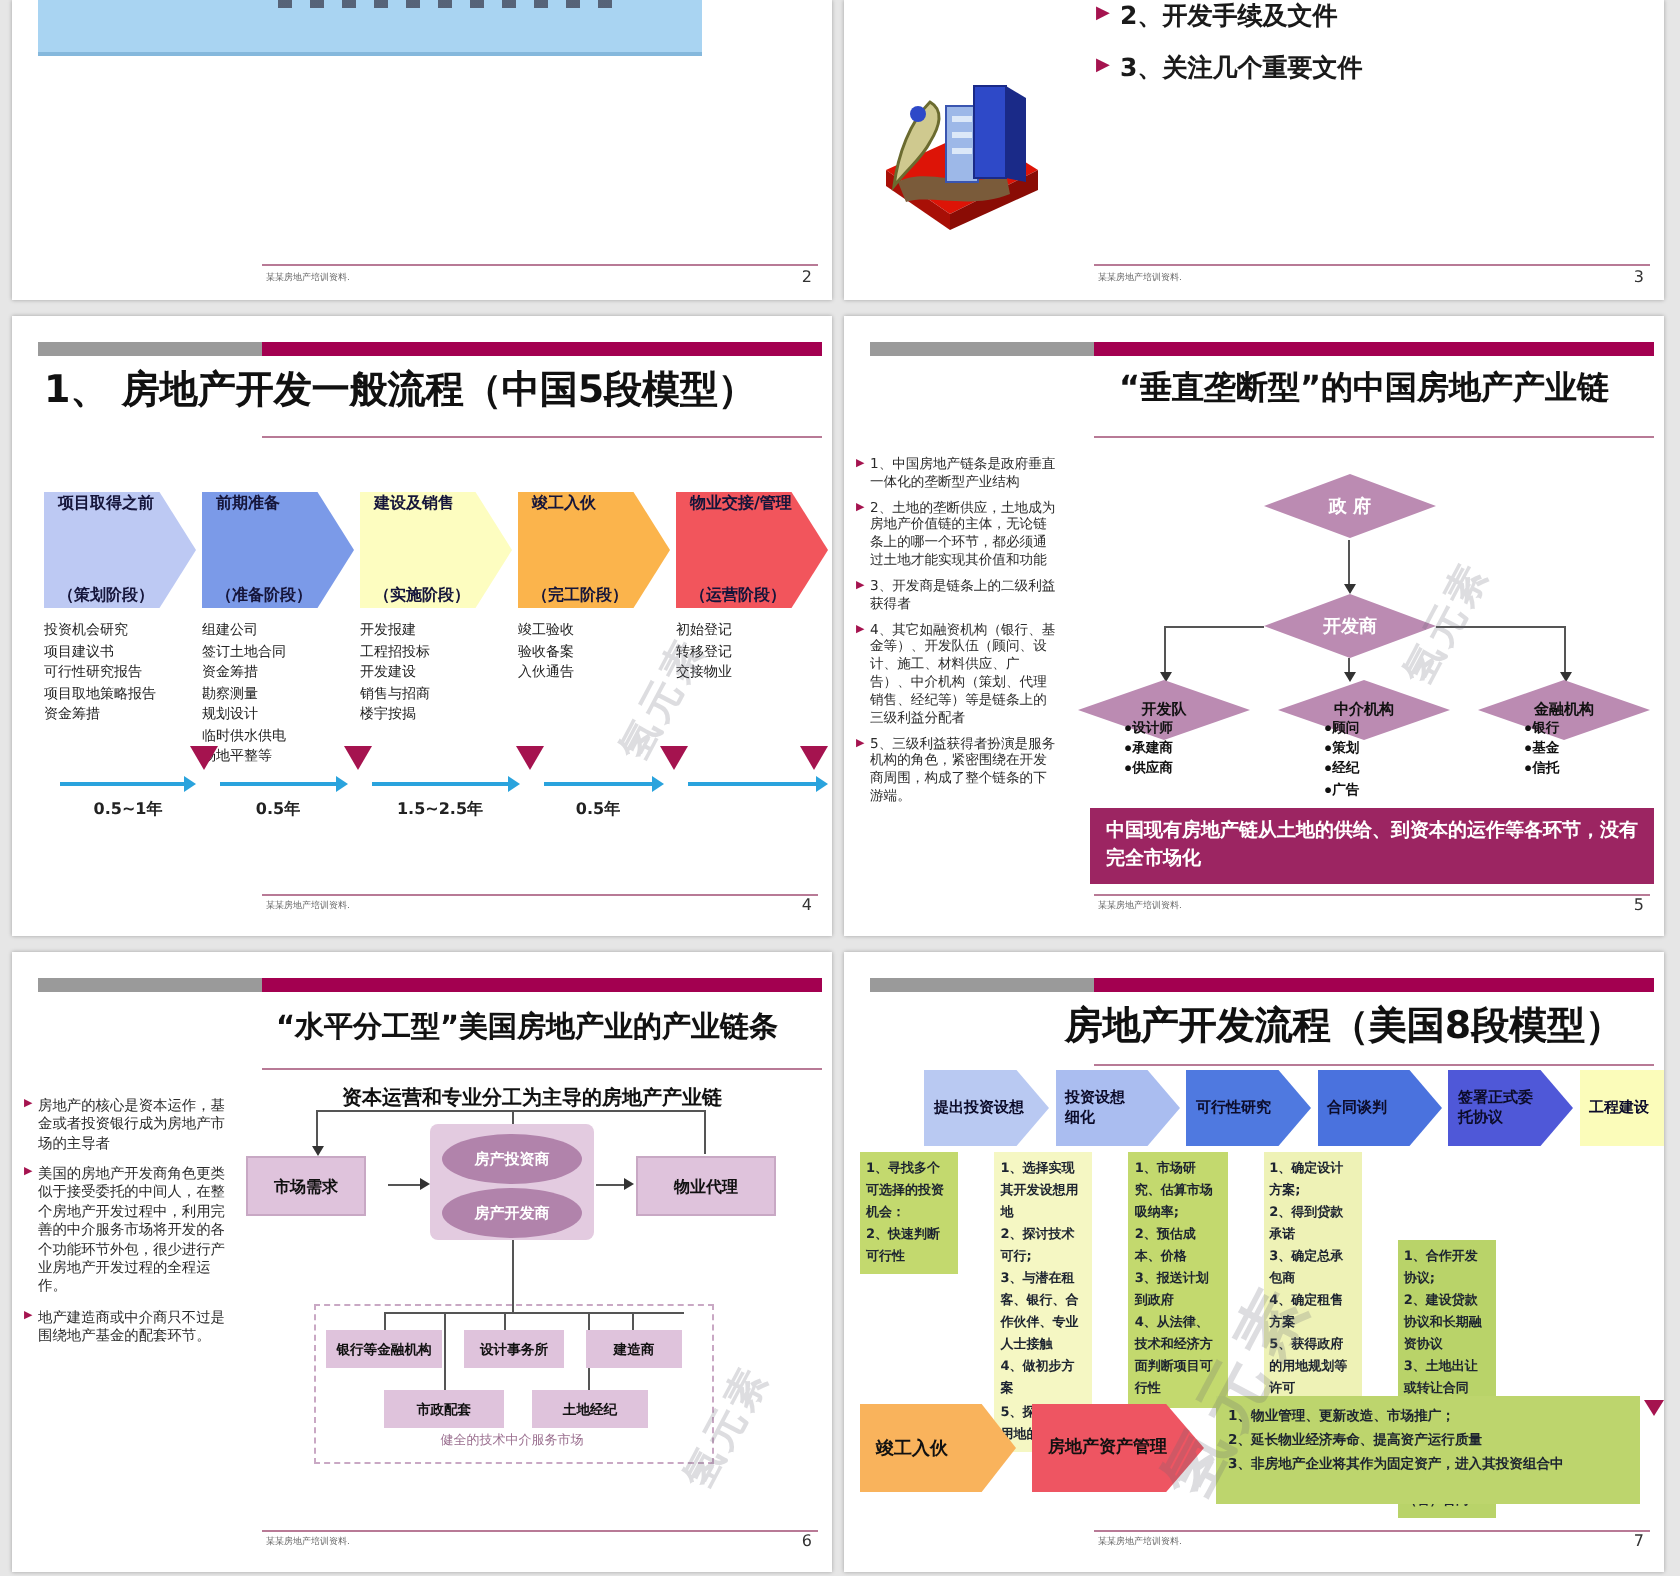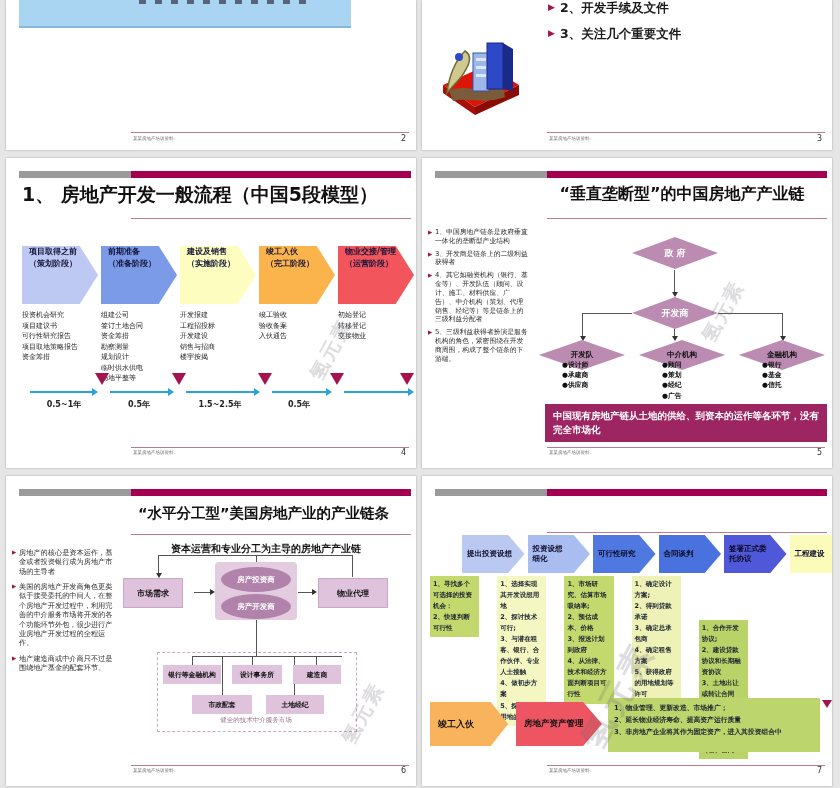--- a/index.html
+++ b/index.html
@@ -40,21 +40,21 @@
 
   
   .s3-bullets{left:126px;top:0;width:270px;gap:9px;font-size:12.5px;font-weight:600;color:#1a1a1a;}
   .s3-bullets .bi{padding-left:12px;}
   .s3-bullets .bi .tri{font-size:9px;top:2px;}
   .s3-clipart{position:absolute;left:13px;top:33px;width:86px;height:84px;}
 
   
   .s4-arrows{position:absolute;left:16px;top:88px;width:392px;display:flex;gap:3px;}
   .s4-arrow{flex:1;height:58px;clip-path:polygon(0 0,76% 0,100% 50%,76% 100%,0 100%);
-            display:flex;flex-direction:column;justify-content:flex-start;padding-left:7px;
+            display:flex;flex-direction:column;justify-content:space-between;padding-left:7px;
             box-sizing:border-box;font-size:8px;font-weight:bold;color:#15153a;line-height:1.5;}
   .s4-items{position:absolute;left:16px;top:152px;width:392px;display:flex;gap:3px;}
   .s4-items .col{flex:1;font-size:7px;font-weight:normal;color:#222;line-height:1.5;white-space:pre-line;}
   .tl-tri{position:absolute;width:0;height:0;border-left:7px solid transparent;
           border-right:7px solid transparent;border-top:12px solid #a5134f;top:215px;}
   .tl-seg{position:absolute;top:233px;height:2px;background:#2aa3dd;}
   .tl-seg:after{content:"";position:absolute;right:-6px;top:-3px;width:0;height:0;
           border-top:4px solid transparent;border-bottom:4px solid transparent;border-left:6px solid #2aa3dd;}
   .tl-lbl{position:absolute;top:241px;width:60px;text-align:center;font-size:8px;font-weight:bold;color:#222;}
 
@@ -63,21 +63,21 @@
   .diamond{position:absolute;clip-path:polygon(50% 0,100% 50%,50% 100%,0 50%);
            background:#bb8bb2;display:flex;align-items:center;justify-content:center;
            color:#fff;font-weight:bold;font-size:9px;}
   .s5-subrow{position:absolute;left:112px;top:182px;width:296px;display:flex;gap:4px;}
   .s5-sub{width:96px;display:flex;flex-direction:column;align-items:center;}
   .s5-sub .sdia{width:86px;height:30px;clip-path:polygon(50% 0,100% 50%,50% 100%,0 50%);
            background:#bb8bb2;display:flex;align-items:center;justify-content:center;}
   .s5-sub .sdia span{display:block;width:30px;text-align:center;font-size:7.5px;
            font-weight:bold;color:#111;line-height:1.1;}
   .s5-sub .sitems{margin-top:-10px;align-self:flex-start;padding-left:28px;font-size:6.8px;
-           font-weight:bold;color:#111;line-height:1.5;white-space:pre-line;position:relative;z-index:2;}
+           font-weight:bold;color:#111;line-height:1.5;white-space:pre-line;position:relative;z-index:2;font-family:Liberation Mono, monospace;}
   .s5-banner{position:absolute;left:123px;top:246px;width:282px;height:38px;background:#9c2562;
            color:#fff;font-weight:bold;font-size:9.5px;line-height:1.5;padding:5px 8px;box-sizing:border-box;}
 
   
   .s6-bullets{left:6px;top:72px;width:102px;gap:6px;font-size:7.2px;line-height:1.3;color:#2b2b2b;}
   .s6-sub{position:absolute;left:115px;top:66px;width:290px;text-align:center;
           font-size:10px;font-weight:bold;color:#111;}
   .mbox{position:absolute;background:#dfc3dc;border:1px solid #c8a8c4;display:flex;
         align-items:center;justify-content:center;font-size:8px;font-weight:bold;color:#111;box-sizing:border-box;}
   .s6-center{position:absolute;left:209px;top:86px;width:82px;height:58px;background:#e3cbe0;border-radius:4px;}
@@ -258,20 +258,24 @@
     <div class="slide-title" style="left:115px;top:26px;width:290px;font-size:16px;text-align:center;">“垂直垄断型”的中国房地产产业链</div>
     <div class="t-underline" style="top:60px"></div>
 
     <div class="b-list s5-bullets">
 
         <div class="bi">
           <span class="tri">▶</span>
           <span>1、中国房地产链条是政府垂直一体化的垄断型产业结构</span>
         </div>
 
+        <div class="bi">
+          <span class="tri">▶</span>
+          <span>2、土地的垄断供应，土地成为房地产价值链的主体，无论链条上的哪一个环节，都必须通过土地才能实现其价值和功能</span>
+        </div>
 
         <div class="bi">
           <span class="tri">▶</span>
           <span>3、开发商是链条上的二级利益获得者</span>
         </div>
 
         <div class="bi">
           <span class="tri">▶</span>
           <span>4、其它如融资机构（银行、基金等）、开发队伍（顾问、设计、施工、材料供应、广告）、中介机构（策划、代理销售、经纪等）等是链条上的三级利益分配者</span>
         </div>
@@ -398,20 +402,21 @@
     <div class="s6-cap">健全的技术中介服务市场</div>
 
     <div class="foot-line"></div>
     <div class="foot-txt">某某房地产培训资料.</div>
     <div class="foot-pg">6</div>
   </div>
 
   <div class="slide r2">
     <div class="tbar-gray"></div>
     <div class="tbar-red"></div>
+    <div class="slide-title" style="left:95px;top:24px;width:310px;font-size:19px;text-align:center;">房地产开发流程（美国8段模型）</div>
     <div class="t-underline" style="top:56px"></div>
 
     <div class="s7-arrows">
 
         <div class="s7-arrow" style="background: rgb(185, 201, 242);">提出投资设想</div>
 
         <div class="s7-arrow" style="background: rgb(170, 189, 240);">投资设想
 细化</div>
 
         <div class="s7-arrow" style="background: rgb(79, 121, 224);">可行性研究</div>

